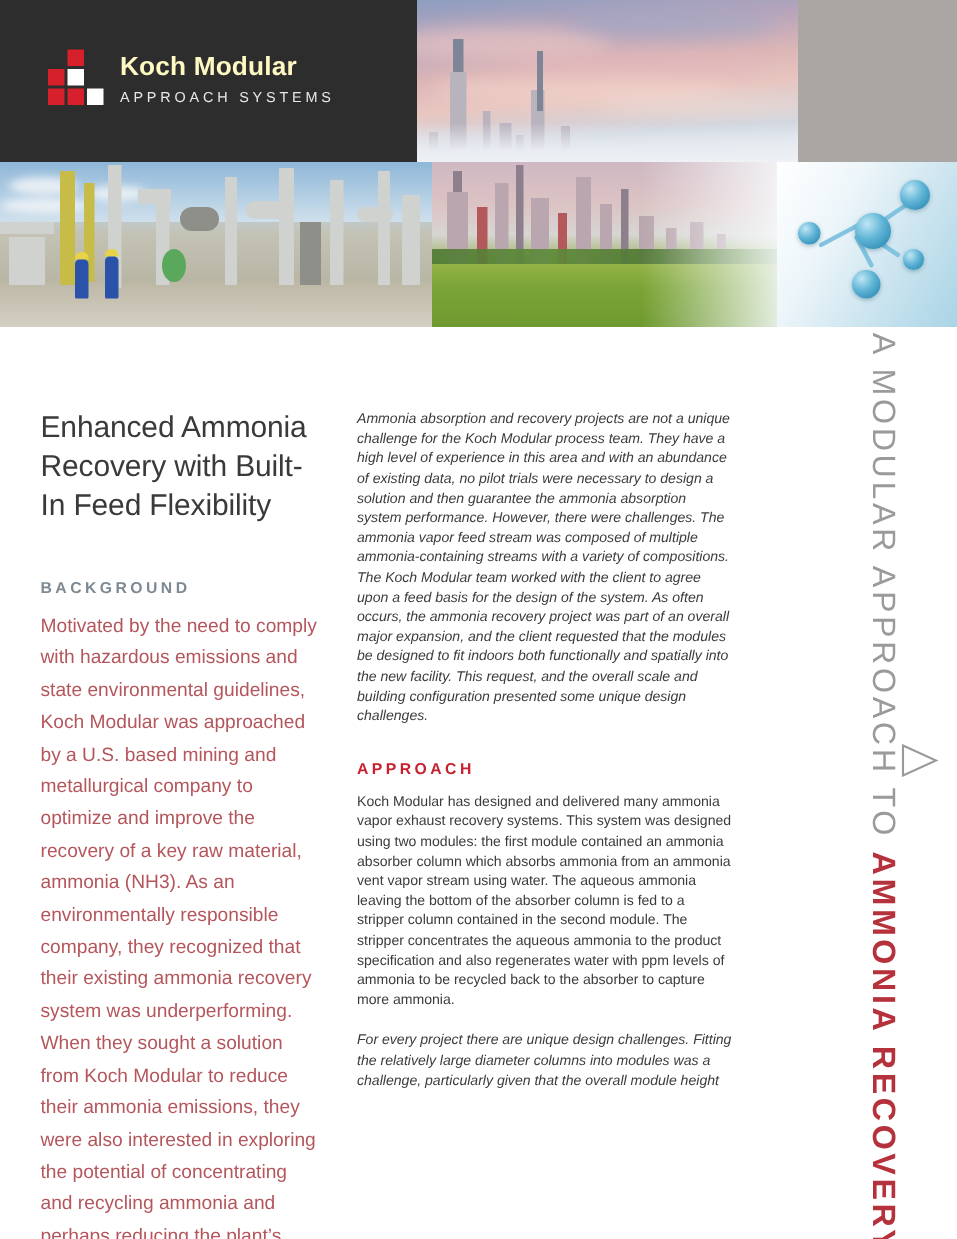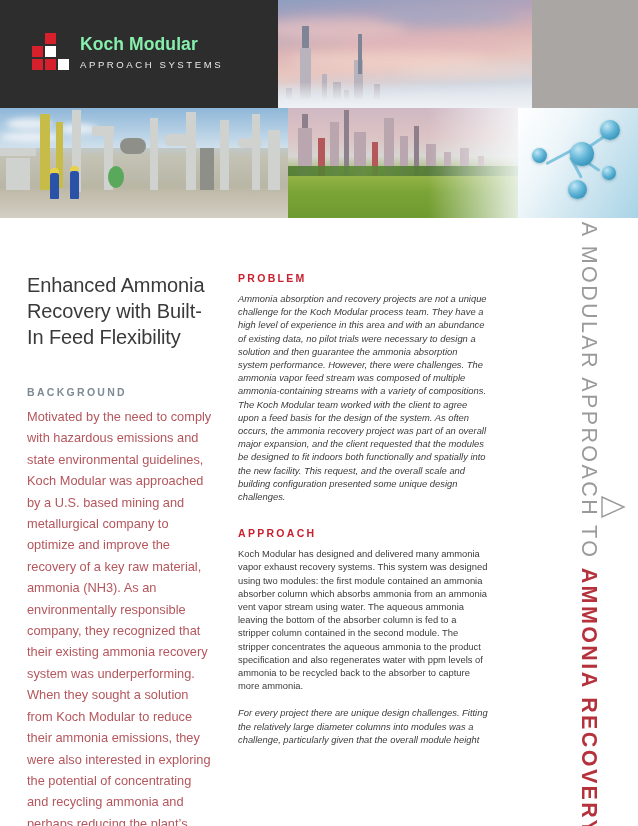--- a/index.html
+++ b/index.html
@@ -13,21 +13,21 @@
   .topband{position:absolute;left:0;top:0;width:638px;height:108px;}
   .logo-panel{
     position:absolute;left:0;top:0;width:278px;height:108px;
     background:#2e2d2d;
   }
   .logo-wrap{position:absolute;left:32px;top:33px;display:flex;align-items:center;}
   .logo-mark{position:relative;width:37px;height:41px;flex:none;}
   .logo-mark i{position:absolute;display:block;width:11px;height:11px;}
   .logo-text{margin-left:11px;}
   .logo-title{
-    font-size:17.5px;font-weight:bold;color:#86efac;letter-spacing:.1px;
+    font-size:17.5px;font-weight:bold;color:#fef9c3;letter-spacing:.1px;
     line-height:19px;white-space:nowrap;text-align:right;
   }
   .logo-sub{
     font-size:9.6px;color:#e8e8e8;letter-spacing:2.55px;
     line-height:13px;white-space:nowrap;margin-top:1px;
   }
 
   
   .sunset{
     position:absolute;left:278px;top:0;width:254px;height:108px;overflow:hidden;
@@ -231,21 +231,20 @@
 <div class="content">
 
   <div class="col-left">
     <h1 class="headline">Enhanced Ammonia Recovery with Built-In Feed Flexibility</h1>
     <div class="label gray">BACKGROUND</div>
     <p class="left-body">Motivated by the need to comply with hazardous emissions and state environmental guidelines, Koch Modular was approached by a U.S. based mining and metallurgical company to optimize and improve the recovery of a key raw material, ammonia (NH3). As an environmentally responsible company, they recognized that their existing ammonia recovery system was underperforming. When they sought a solution from Koch Modular to reduce their ammonia emissions, they were also interested in exploring the potential of concentrating and recycling ammonia and perhaps reducing the plant’s overall ammonia purchase costs.</p>
   </div>
 
   <div class="col-mid">
     <div class="block">
-      <div class="label red">PROBLEM</div>
       <p class="mid-body">Ammonia absorption and recovery projects are not a unique challenge for the Koch Modular process team. They have a high level of experience in this area and with an abundance of existing data, no pilot trials were necessary to design a solution and then guarantee the ammonia absorption system performance. However, there were challenges. The ammonia vapor feed stream was composed of multiple ammonia-containing streams with a variety of compositions. The Koch Modular team worked with the client to agree upon a feed basis for the design of the system. As often occurs, the ammonia recovery project was part of an overall major expansion, and the client requested that the modules be designed to fit indoors both functionally and spatially into the new facility. This request, and the overall scale and building configuration presented some unique design challenges.</p>
     </div>
     <div class="block">
       <div class="label red">APPROACH</div>
       <p class="mid-body">Koch Modular has designed and delivered many ammonia vapor exhaust recovery systems.  This system was designed using two modules: the first module contained an ammonia absorber column which absorbs ammonia from an ammonia vent vapor stream using water. The aqueous ammonia leaving the bottom of the absorber column is fed to a stripper column contained in the second module.  The stripper concentrates the aqueous ammonia to the product specification and also regenerates water with ppm levels of ammonia to be recycled back to the absorber to capture more ammonia.</p>
       <p class="mid-body">For every project there are unique design challenges. Fitting the relatively large diameter columns into modules was a challenge, particularly given that the overall module height</p>
     </div>
   </div>
 
   <div class="arrow-mark">

